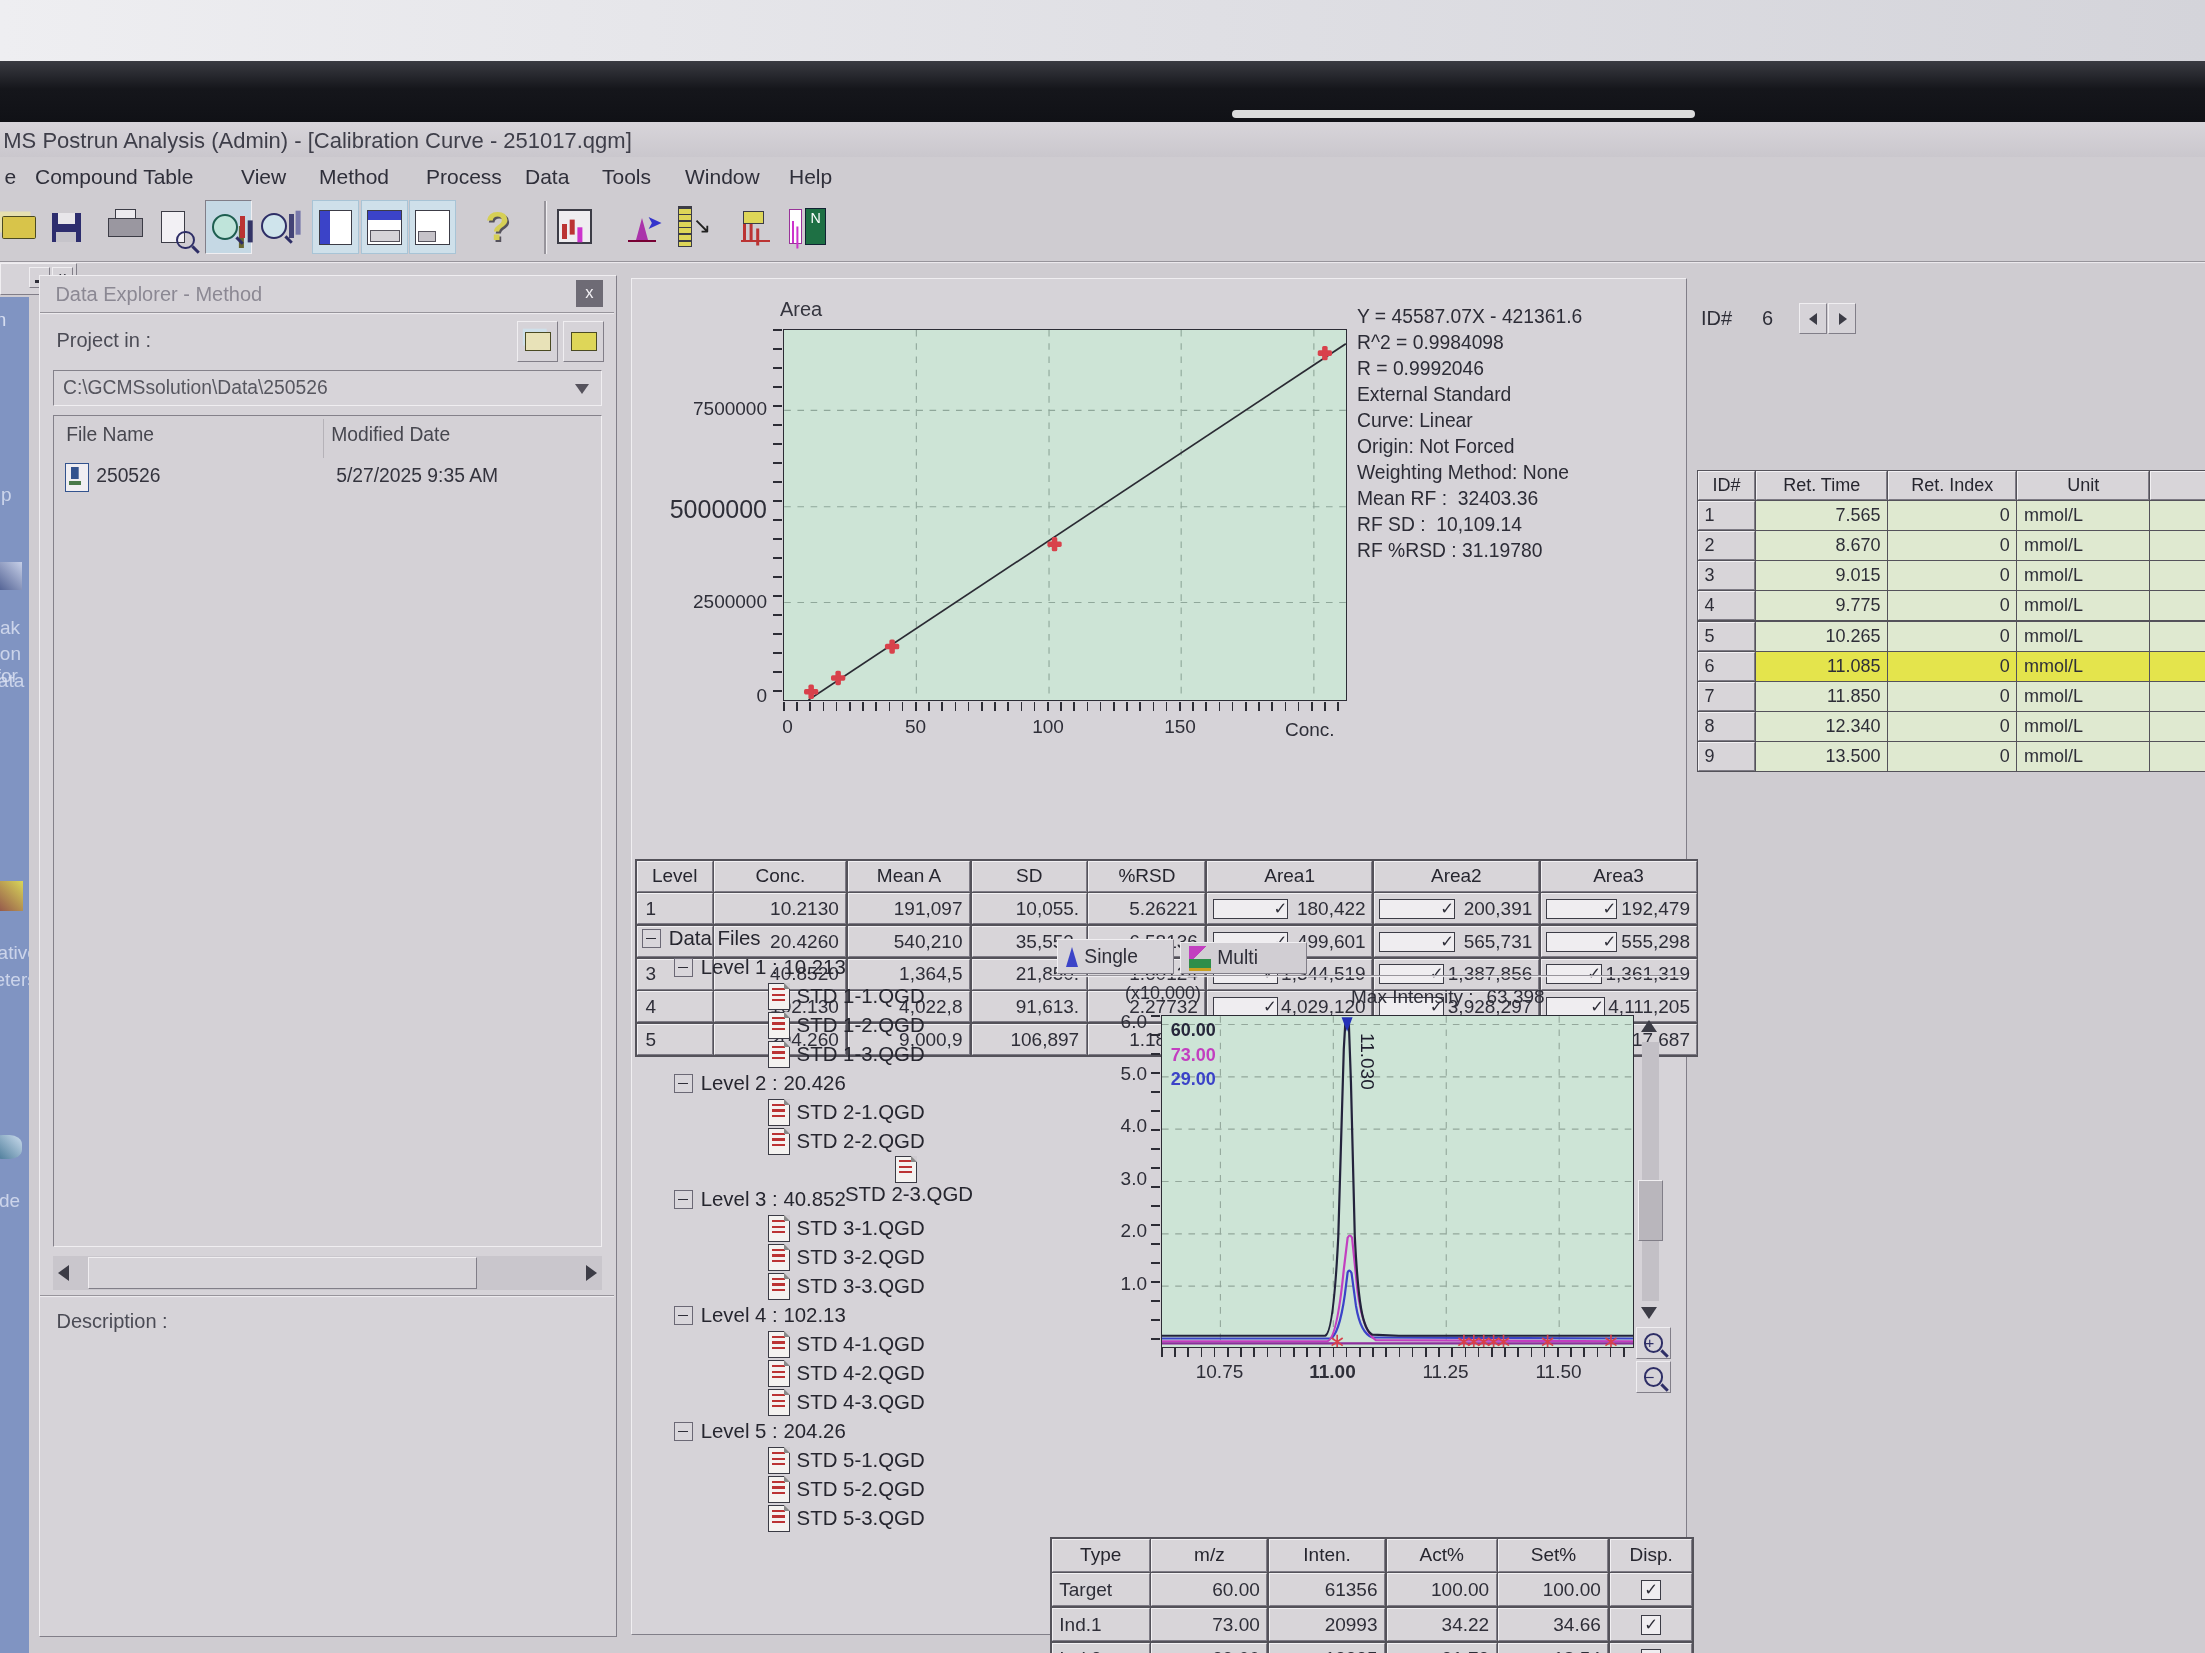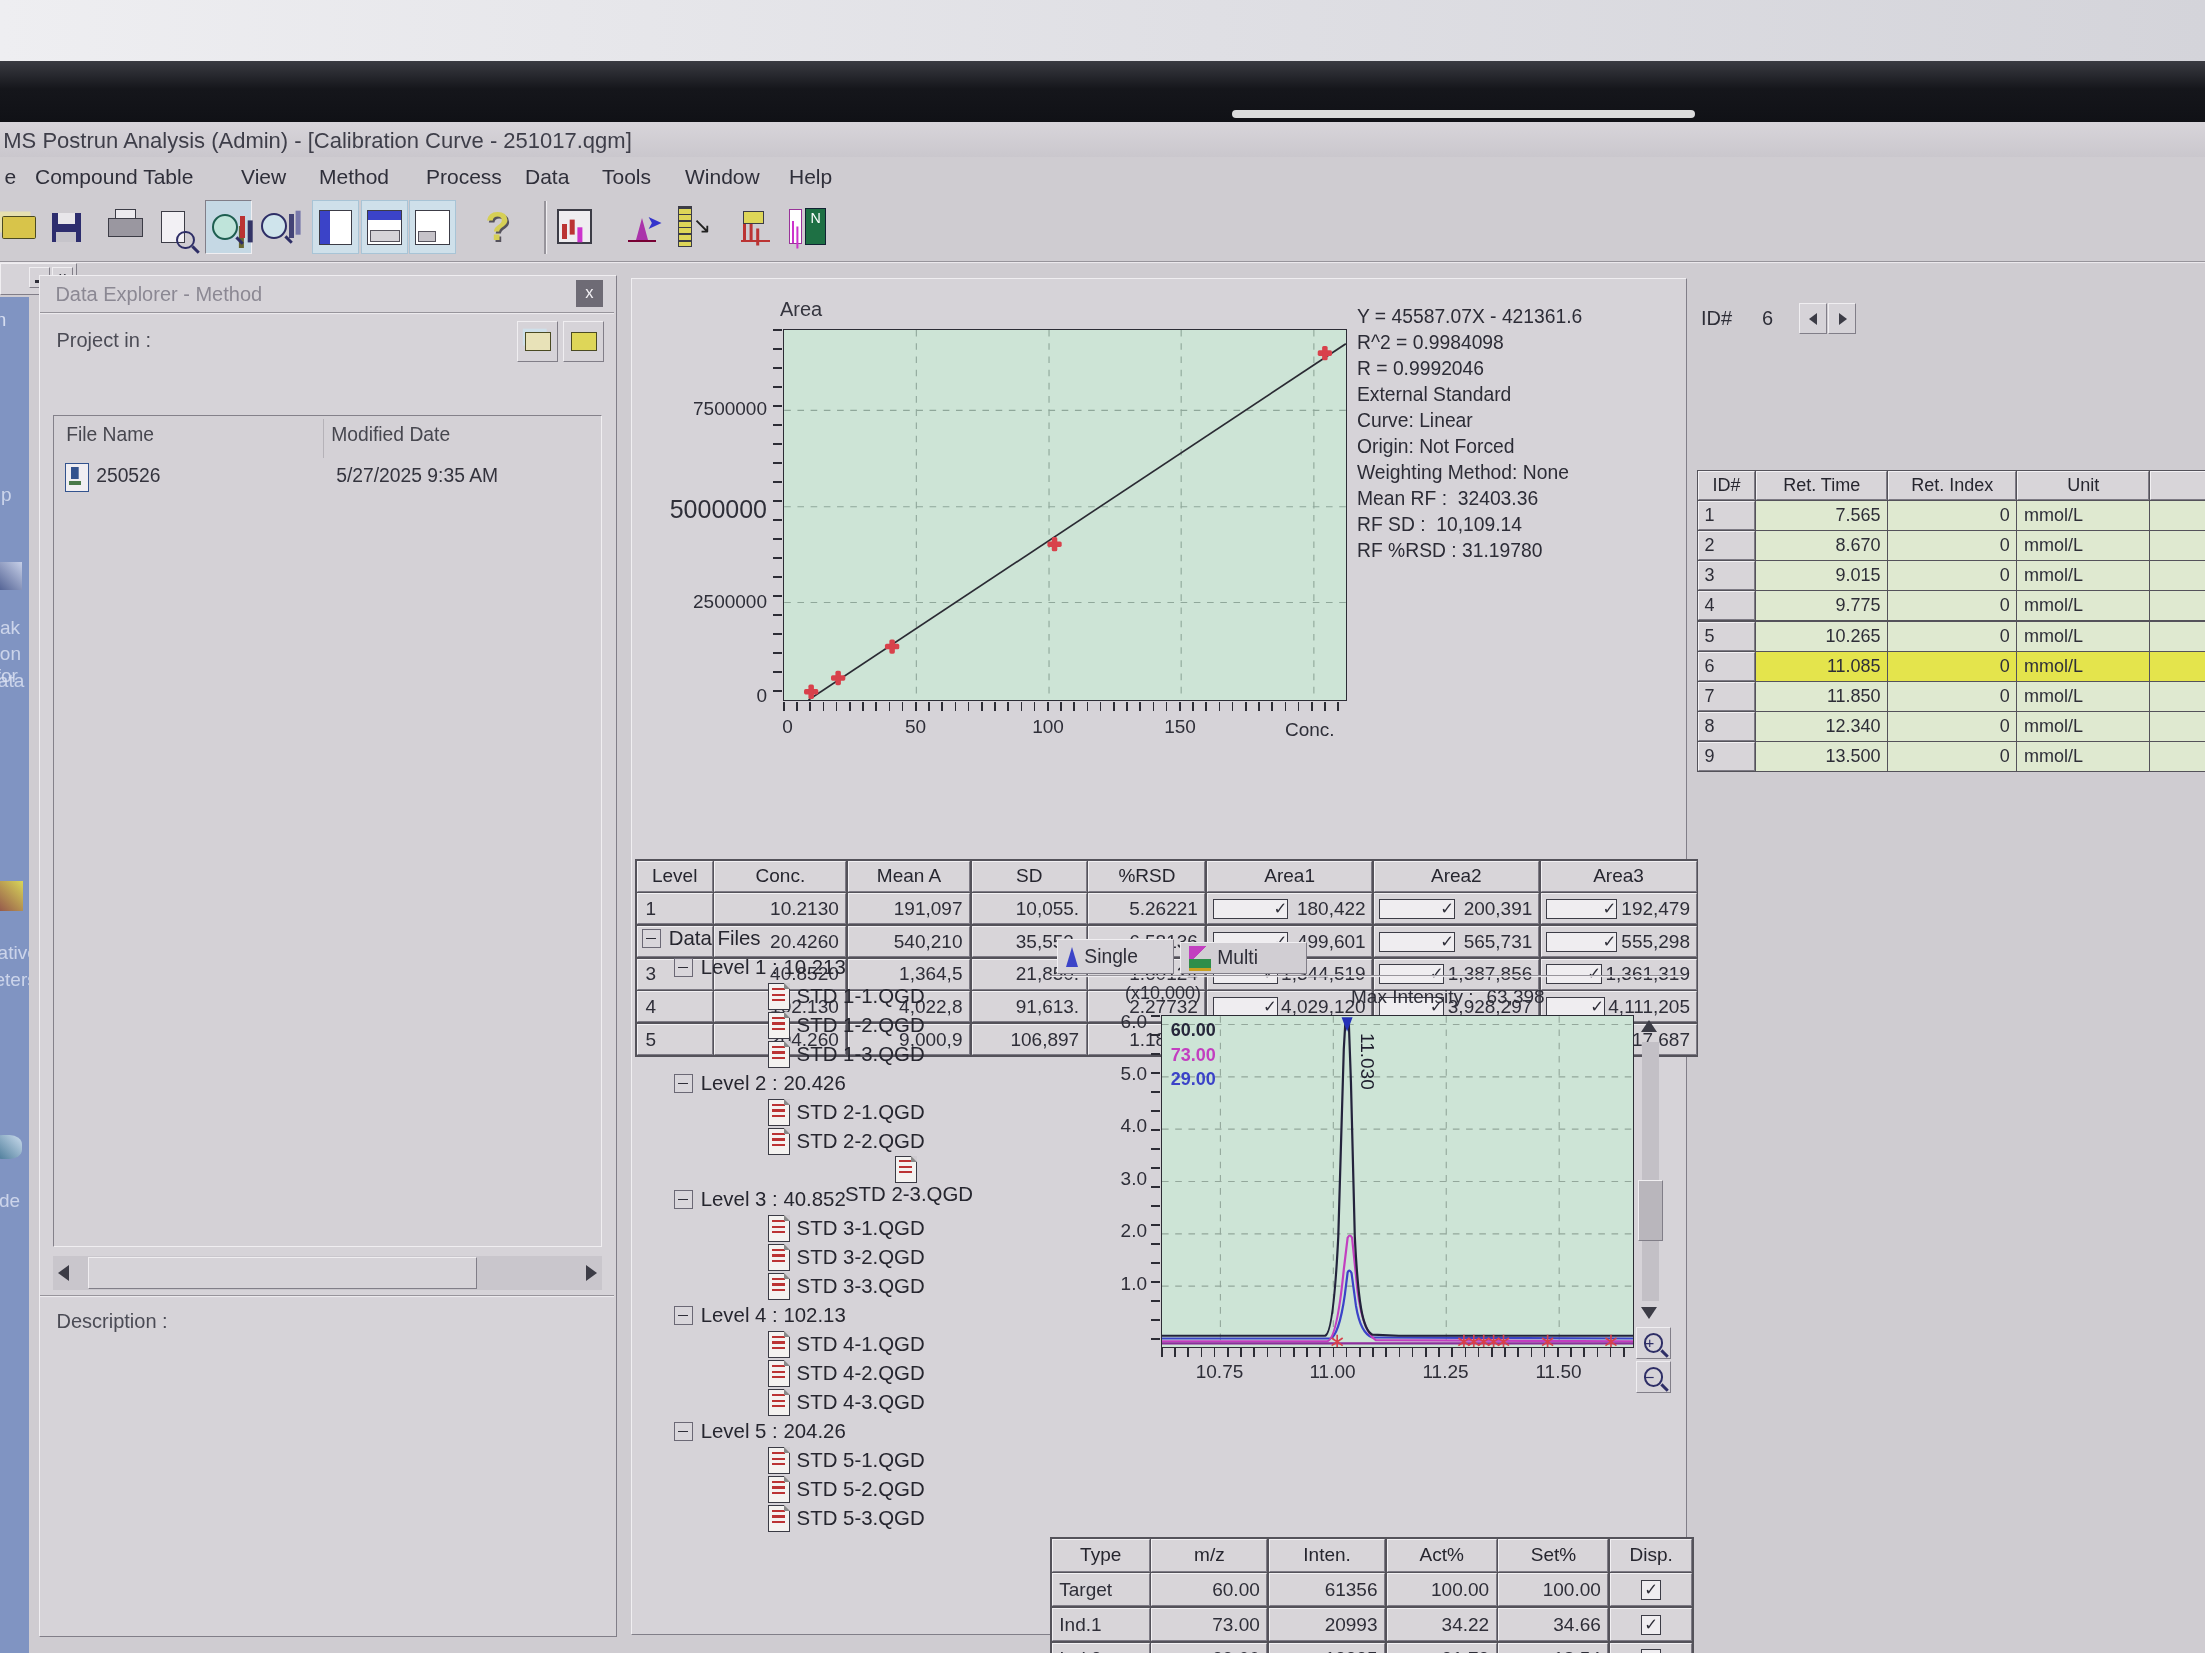--- a/index.html
+++ b/index.html
@@ -213,20 +213,24 @@
       <div class="abs hline" style="left:0;top:36px;width:574px;"></div>
 
       <div class="abs txt" style="left:16.5px;top:53px;font-size:20px;color:#4b4b55;">Project in :</div>
       <div class="abs raised" style="left:477px;top:45px;width:41px;height:41px;">
         <div style="width:24px;height:16.5px;background:#e8e2b8;border:1.7px solid #4a4a22;margin:10px auto 0;box-shadow:-3.3px -4.4px 0 -1.1px #cfe0ea;"></div>
       </div>
       <div class="abs raised" style="left:523px;top:45px;width:41px;height:41px;">
         <div style="width:24px;height:16.5px;background:#ded658;border:1.7px solid #4a4a22;margin:10px auto 0;"></div>
       </div>
 
+      <div class="abs sunken" style="left:13.2px;top:94px;width:549px;height:36px;">
+        <div class="abs txt" style="left:8.8px;top:5.5px;font-size:19.3px;color:#56565f;">C:\GCMSsolution\Data\250526</div>
+        <div class="tri abs" style="right:12px;top:13.2px;border-left:7.7px solid transparent;border-right:7.7px solid transparent;border-top:10px solid #55525c;"></div>
+      </div>
 
       <div class="abs sunken" style="left:13.2px;top:139px;width:549px;height:832px;background:#d4d1d6;">
         <div class="abs txt" style="left:12px;top:7.7px;font-size:19.3px;color:#47474f;">File Name</div>
         <div class="abs txt" style="left:277px;top:7.7px;font-size:19.3px;color:#47474f;">Modified Date</div>
         <div class="abs" style="left:269px;top:3.3px;width:1.1px;height:39px;background:#b5b2b8;"></div>
         <div class="abs" style="left:0;top:46px;width:546px;height:33px;">
           <div class="abs" style="left:11px;top:1.1px;width:22px;height:26.5px;background:#f0eef2;border:1.1px solid #33538e;
                background-image:linear-gradient(#4a7a4a 0 0),linear-gradient(#33538e 0 0);background-size:12px 4.4px,7.7px 12px;background-position:3.3px 16.5px,4.4px 3.3px;background-repeat:no-repeat;"></div>
           <div class="abs txt" style="left:42px;top:3.3px;font-size:19.3px;color:#33333d;">250526</div>
           <div class="abs txt" style="left:282px;top:3.3px;font-size:19.3px;color:#33333d;">5/27/2025 9:35 AM</div>
@@ -555,21 +559,21 @@
     </div>
     <div class="abs yticks" style="left:1151px;top:893px;height:331px;"></div>
     <div class="abs xticks" style="left:1161px;top:1226px;width:471px;"></div>
     <div class="abs txt" style="left:1103px;top:889px;width:44px;text-align:right;font-size:19px;">6.0</div>
     <div class="abs txt" style="left:1103px;top:941px;width:44px;text-align:right;font-size:19px;">5.0</div>
     <div class="abs txt" style="left:1103px;top:993px;width:44px;text-align:right;font-size:19px;">4.0</div>
     <div class="abs txt" style="left:1103px;top:1046px;width:44px;text-align:right;font-size:19px;">3.0</div>
     <div class="abs txt" style="left:1103px;top:1098px;width:44px;text-align:right;font-size:19px;">2.0</div>
     <div class="abs txt" style="left:1103px;top:1151px;width:44px;text-align:right;font-size:19px;">1.0</div>
     <div class="abs txt" style="left:1189px;top:1239px;width:61px;text-align:center;font-size:19px;">10.75</div>
-    <div class="abs txt" style="left:1302px;top:1239px;width:61px;text-align:center;font-size:19px;">11.00</div>
+    <div class="abs txt" style="left:1302px;top:1239px;width:61px;text-align:center;font-size:19px;font-weight:bold;">11.00</div>
     <div class="abs txt" style="left:1415px;top:1239px;width:61px;text-align:center;font-size:19px;">11.25</div>
     <div class="abs txt" style="left:1528px;top:1239px;width:61px;text-align:center;font-size:19px;">11.50</div>
 
     <div class="abs" style="left:1641px;top:898px;">
       <div class="tri" style="border-left:8.8px solid transparent;border-right:8.8px solid transparent;border-bottom:12px solid #3c3c46;"></div>
     </div>
     <div class="abs" style="left:1642px;top:920px;width:16.5px;height:259px;background:#c3c0c6;">
       <div class="raised" style="position:absolute;left:-4.4px;top:138px;width:25px;height:61px;background:#b9b6bc;"></div>
     </div>
     <div class="abs" style="left:1641px;top:1185px;">

